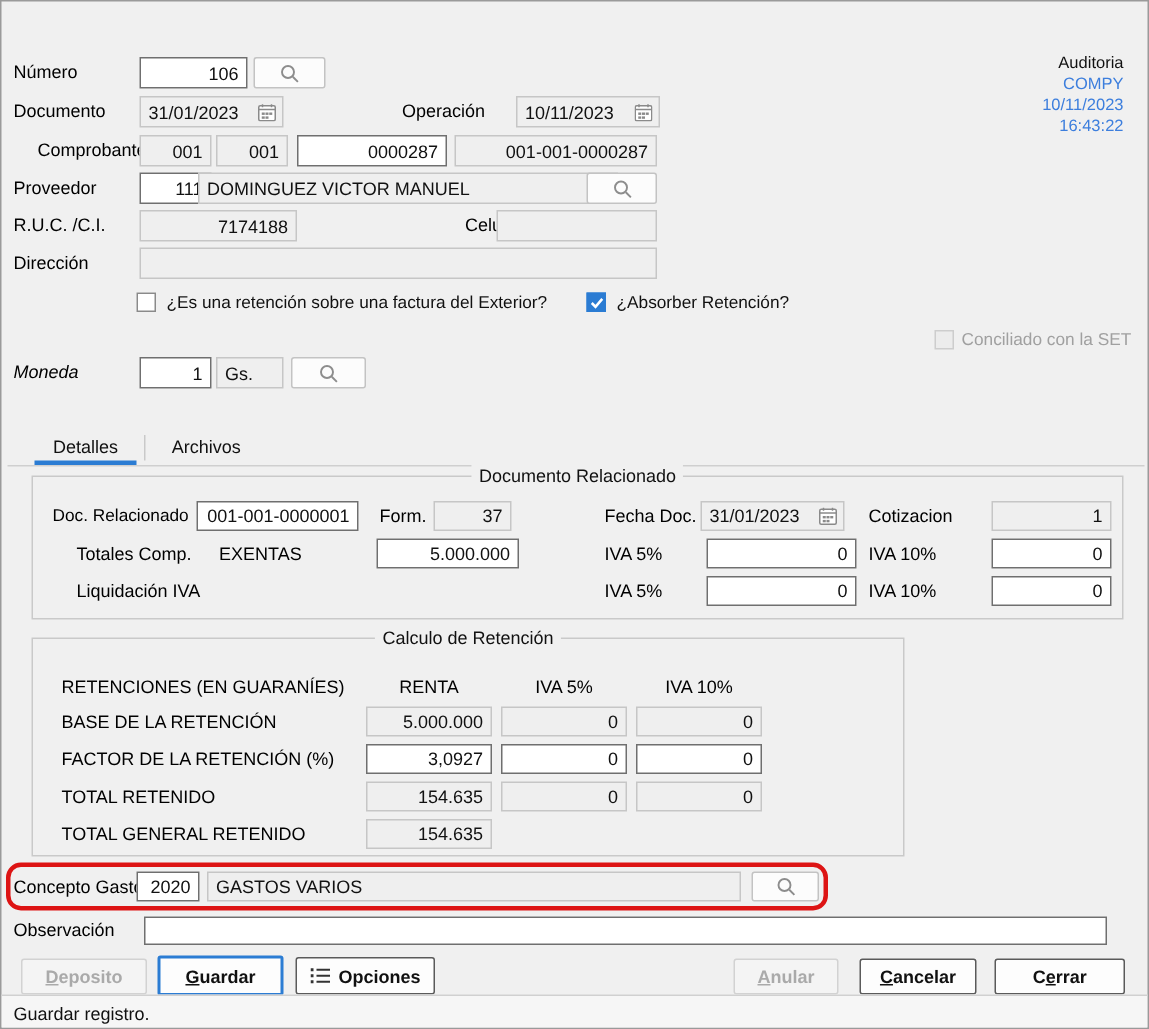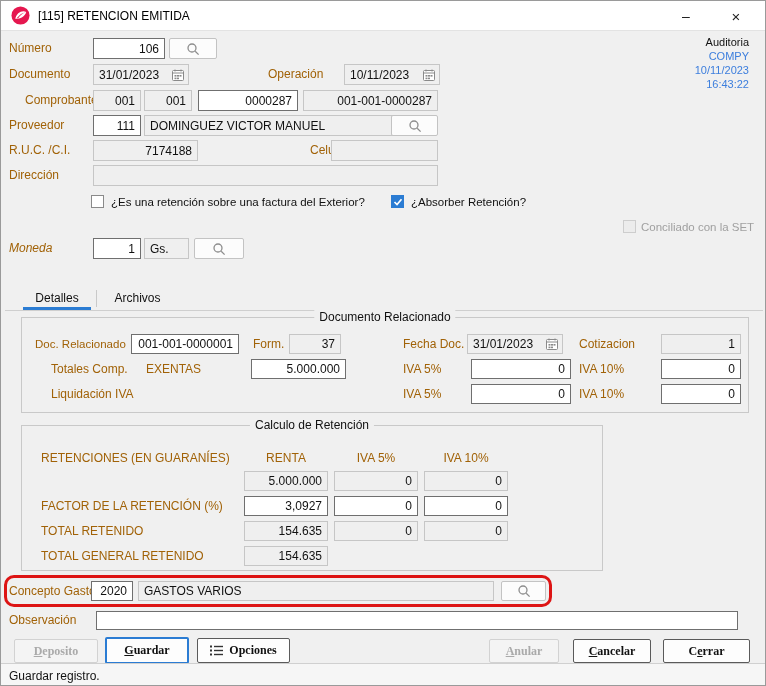--- a/index.html
+++ b/index.html
@@ -16,21 +16,21 @@
   .titlebar .title{margin-left:8px;font-size:12px;color:#000;}
   .win-btn{position:absolute;top:0;width:34px;height:30px;display:flex;align-items:center;
            justify-content:center;font-size:15px;color:#222;cursor:pointer;}
   .win-min{right:62px;font-size:14px;}
   .win-close{right:12px;font-size:15px;}
   
   .audit{position:absolute;top:34px;right:16px;text-align:right;font-size:11px;line-height:14px;}
   .audit .a-title{color:#111;}
   .audit .a-line{color:var(--audit_blue);}
   
-  .lbl{position:absolute;line-height:21px;white-space:nowrap;color:#a16207;}
+  .lbl{position:absolute;line-height:21px;white-space:nowrap;color:#000000;}
   .fld{position:absolute;display:flex;align-items:center;padding:0 5px;font-size:12px;
        white-space:nowrap;overflow:hidden;}
   .ed{background:#fff;border:1px solid #6f6f6f;}
   .ro{background:#efefef;border:1px solid #c6c6c6;}
   .num{justify-content:flex-end;}
   .datefld{justify-content:space-between;padding-right:4px;}
   .sbtn{position:absolute;background:#fcfcfc;border:1px solid #c3c3c3;border-radius:2px;
         display:flex;align-items:center;justify-content:center;cursor:pointer;}
   
   .cb{position:absolute;width:13px;height:13px;background:#fff;border:1px solid #8a8a8a;
@@ -46,47 +46,33 @@
   .hline{position:absolute;height:1px;background:#cfcfcf;}
   
   .grp{position:absolute;border:1px solid #c9c9c9;}
   .grp-title{position:absolute;top:-8px;left:50%;transform:translateX(-50%);
              background:#f0f0f0;padding:0 5px;white-space:nowrap;}
   
   .hl{position:absolute;border:3px solid var(--highlight);border-radius:10px;pointer-events:none;}
   
   .btn{position:absolute;background:#fdfdfd;border:1px solid #5a5a5a;border-radius:2px;
        display:flex;align-items:center;justify-content:center;font-weight:600;font-size:12px;
-       color:#111;cursor:pointer;gap:6px;font-family:Liberation Serif, serif;}
+       color:#111;cursor:pointer;gap:6px;}
   .btn.disabled{border-color:#d2d2d2;color:#aaaaaa;background:#f4f4f4;cursor:default;}
   .btn.primary{border:2px solid var(--accent);}
   .u{text-decoration:underline;}
   
   .statusbar{position:absolute;left:0;top:662px;width:100%;height:24px;background:#f6f6f6;
              border-top:1px solid #d0d0d0;display:flex;align-items:center;padding-left:8px;}
 </style>
 </head>
 <body>
 
 <div id="win">
 
-  <div class="titlebar">
-    <svg class="logo" viewBox="0 0 20 20">
-      <circle cx="10" cy="10" r="9.5" fill="var(--brand)"></circle>
-      <path d="M4.5 13.5 C5.5 7.5, 11.5 4, 16 6.2 C14.5 11.5, 9 13.8, 4.5 13.5 Z" fill="#ffffff"></path>
-      <path d="M6 13 C9 9,12 7,15.5 6.5 C12 7.5,9 10,7.5 13 Z" fill="var(--brand)"></path>
-    </svg>
-    <span class="title">[115] RETENCION EMITIDA</span>
-    <div class="win-btn win-min">
-      <span>–</span>
-    </div>
-    <div class="win-btn win-close">
-      <span>×</span>
-    </div>
-  </div>
 
   <div class="audit">
     <div class="a-title">Auditoria</div>
     <div class="a-line">COMPY</div>
     <div class="a-line">10/11/2023</div>
     <div class="a-line">16:43:22</div>
   </div>
 
   <div class="lbl" style="left:8px;top:37px;">Número</div>
   <div class="fld ed num" style="left:92px;top:37px;width:72px;height:21px;">106</div>
@@ -129,21 +115,21 @@
   </div>
 
   <div class="lbl" style="left:8px;top:89px;margin-left:16px;">Comprobante</div>
   <div class="fld ro num" style="left:92px;top:89px;width:48px;height:21px;">001</div>
   <div class="fld ro num" style="left:143px;top:89px;width:48px;height:21px;">001</div>
   <div class="fld ed num" style="left:197px;top:89px;width:100px;height:21px;">0000287</div>
   <div class="fld ro num" style="left:302px;top:89px;width:135px;height:21px;">001-001-0000287</div>
 
   <div class="lbl" style="left:8px;top:114px;">Proveedor</div>
   <div class="fld ed num" style="left:92px;top:114px;width:48px;height:21px;">111</div>
-  <div class="fld ro" style="left:143px;top:114px;width:280px;height:21px;">DOMINGUEZ VICTOR MANUEL</div>
+  <div class="fld ro" style="left:131px;top:114px;width:280px;height:21px;">DOMINGUEZ VICTOR MANUEL</div>
   <div class="sbtn" style="left:390px;top:114px;width:47px;height:21px;">
     <svg width="14" height="14" viewBox="0 0 14 14">
       <circle cx="6" cy="6" r="4" fill="none" stroke="#8d8d8d" stroke-width="1.3"></circle>
       <line x1="9.2" y1="9.2" x2="12.6" y2="12.6" stroke="#8d8d8d" stroke-width="1.3"></line>
     </svg>
   </div>
 
   <div class="lbl" style="left:8px;top:139px;">R.U.C. /C.I.</div>
   <div class="fld ro num" style="left:92px;top:139px;width:105px;height:21px;">7174188</div>
   <div class="lbl" style="left:267px;top:139px;margin-left:42px;">Celular</div>
@@ -220,20 +206,21 @@
   <div class="fld ed num" style="left:660px;top:383px;width:80px;height:20px;">0</div>
 
   <div class="grp" style="left:20px;top:424px;width:582px;height:146px;">
     <span class="grp-title">Calculo de Retención</span>
   </div>
   <div class="lbl" style="left:40px;top:447px;text-align:center;">RETENCIONES (EN GUARANÍES)</div>
   <div class="lbl" style="left:243px;top:447px;width:84px;text-align:center;">RENTA</div>
   <div class="lbl" style="left:333px;top:447px;width:84px;text-align:center;">IVA 5%</div>
   <div class="lbl" style="left:423px;top:447px;width:84px;text-align:center;">IVA 10%</div>
 
+  <div class="lbl" style="left:40px;top:470px;">BASE DE LA RETENCIÓN</div>
   <div class="fld ro num" style="left:243px;top:470px;width:84px;height:20px;">5.000.000</div>
   <div class="fld ro num" style="left:333px;top:470px;width:84px;height:20px;">0</div>
   <div class="fld ro num" style="left:423px;top:470px;width:84px;height:20px;">0</div>
 
   <div class="lbl" style="left:40px;top:495px;text-align:right;">FACTOR DE LA RETENCIÓN (%)</div>
   <div class="fld ed num" style="left:243px;top:495px;width:84px;height:20px;">3,0927</div>
   <div class="fld ed num" style="left:333px;top:495px;width:84px;height:20px;">0</div>
   <div class="fld ed num" style="left:423px;top:495px;width:84px;height:20px;">0</div>
 
   <div class="lbl" style="left:40px;top:520px;">TOTAL RETENIDO</div>

